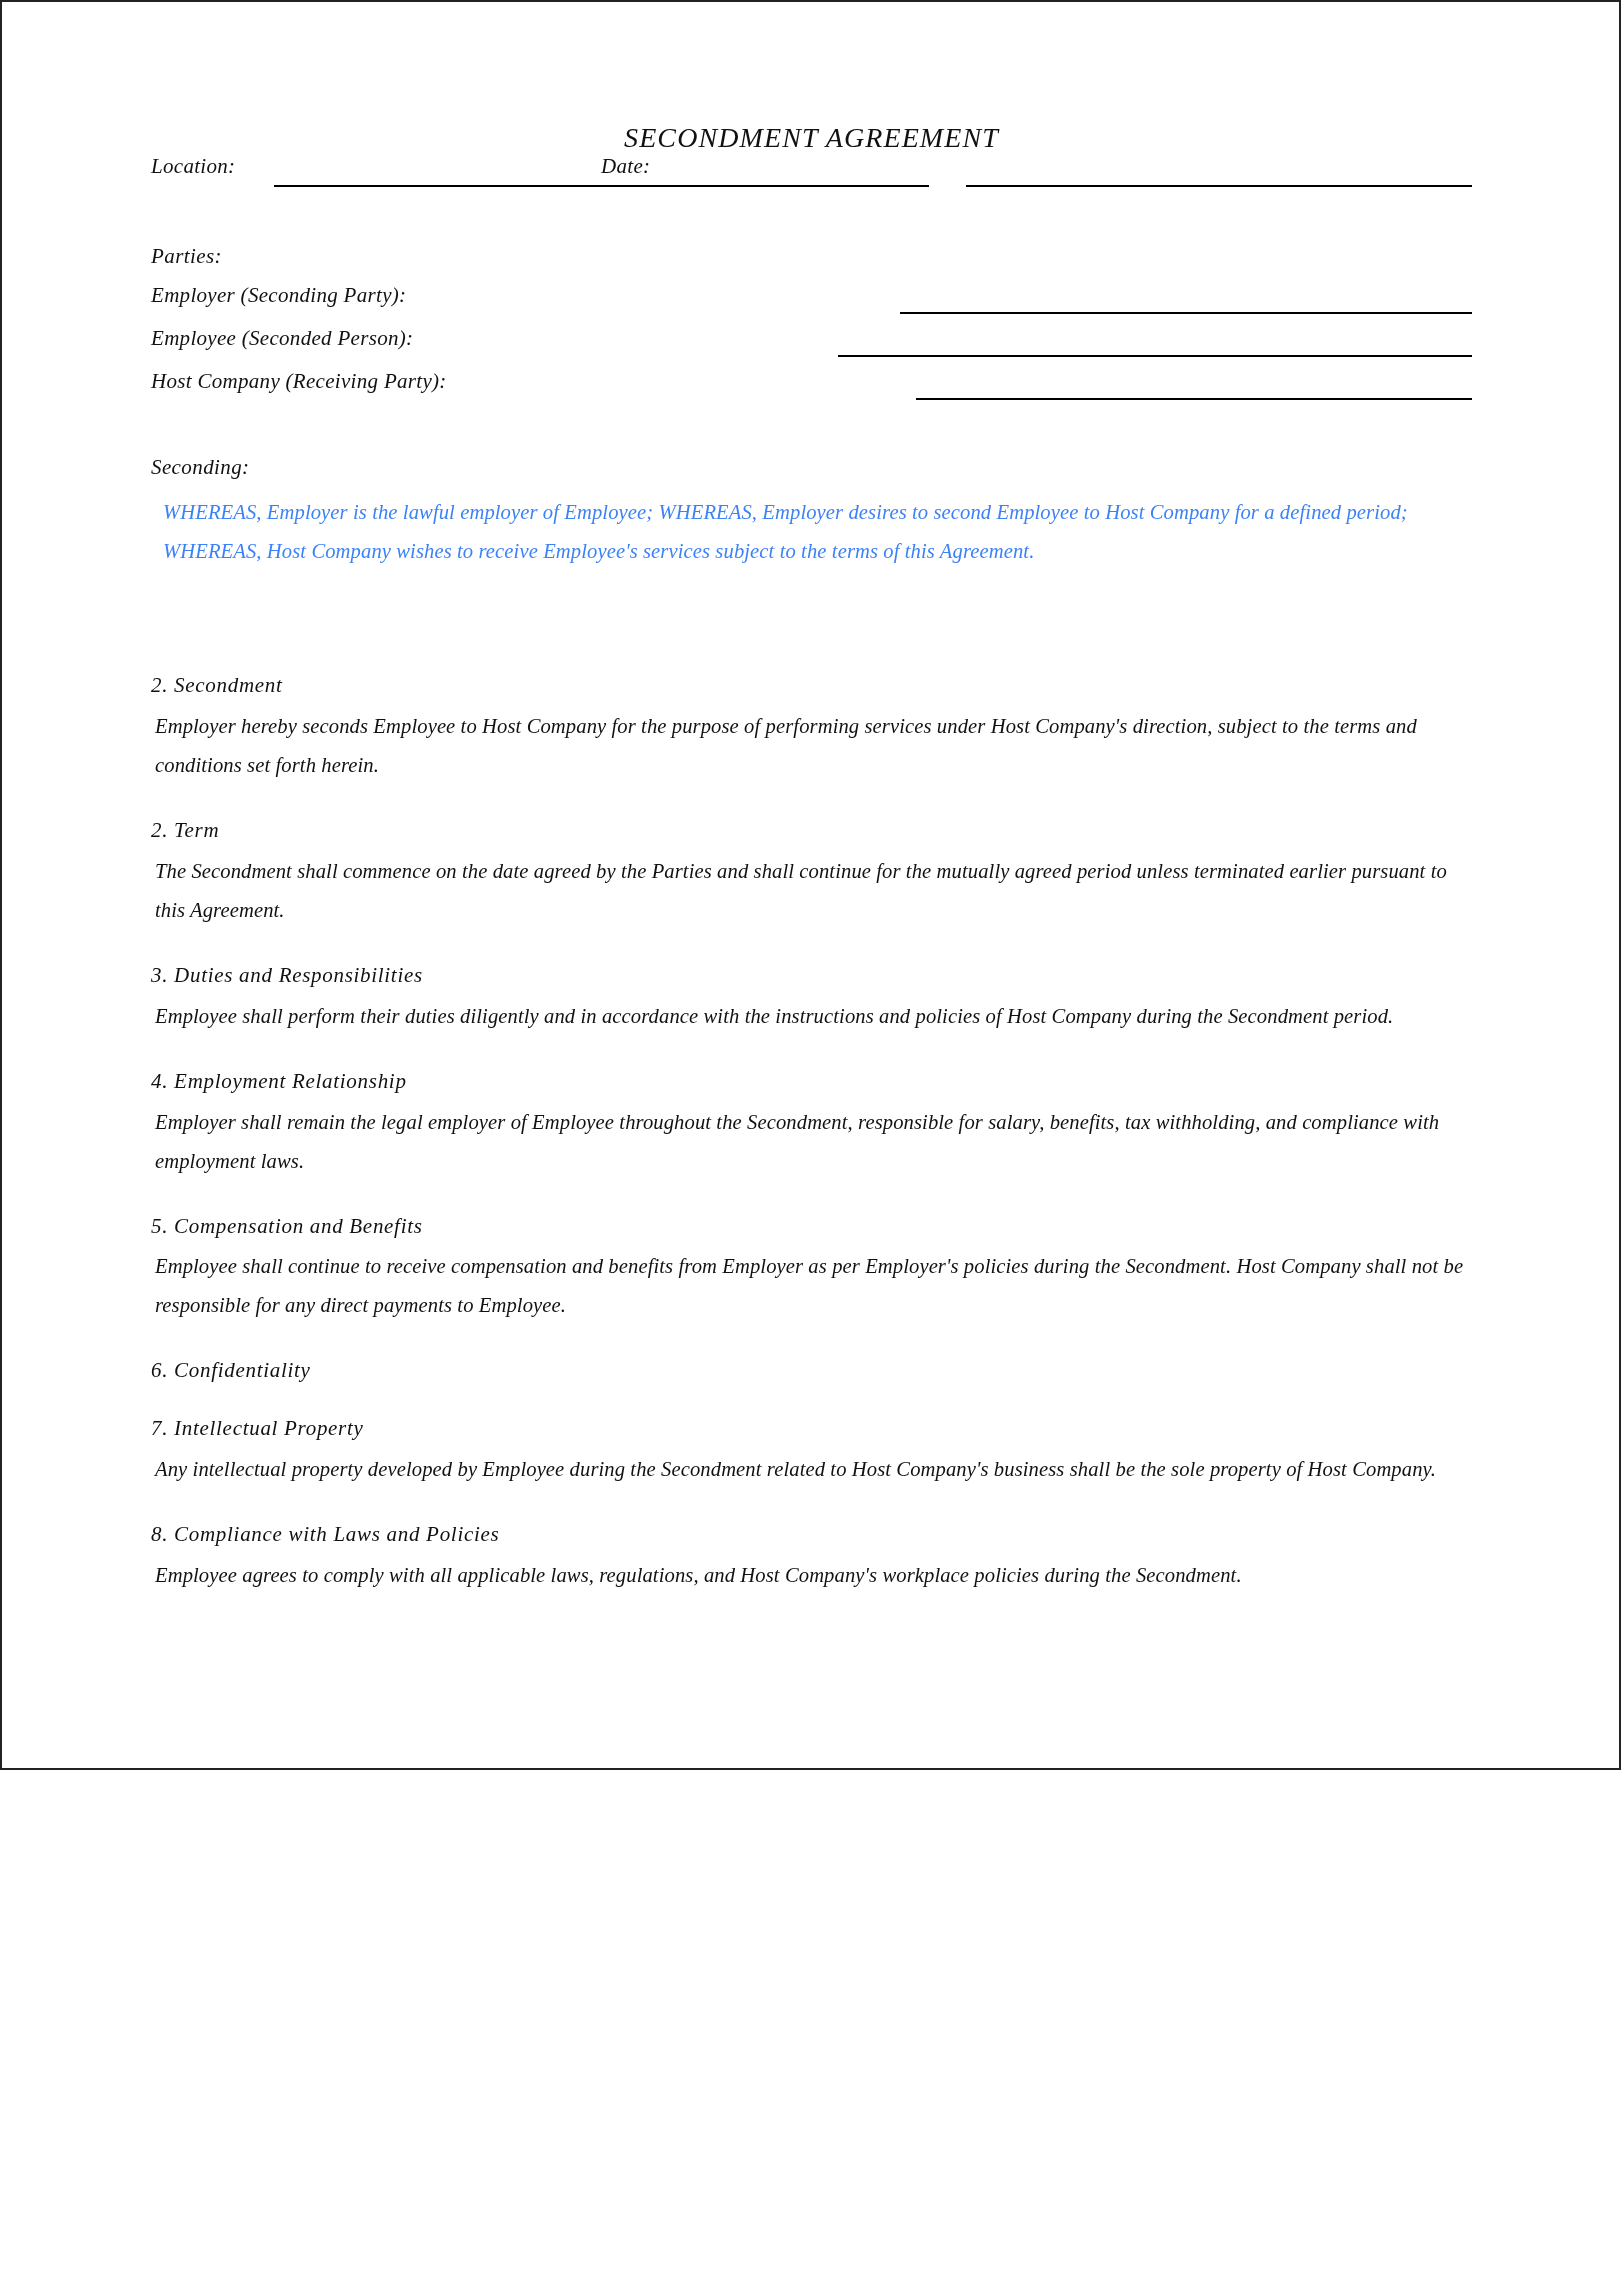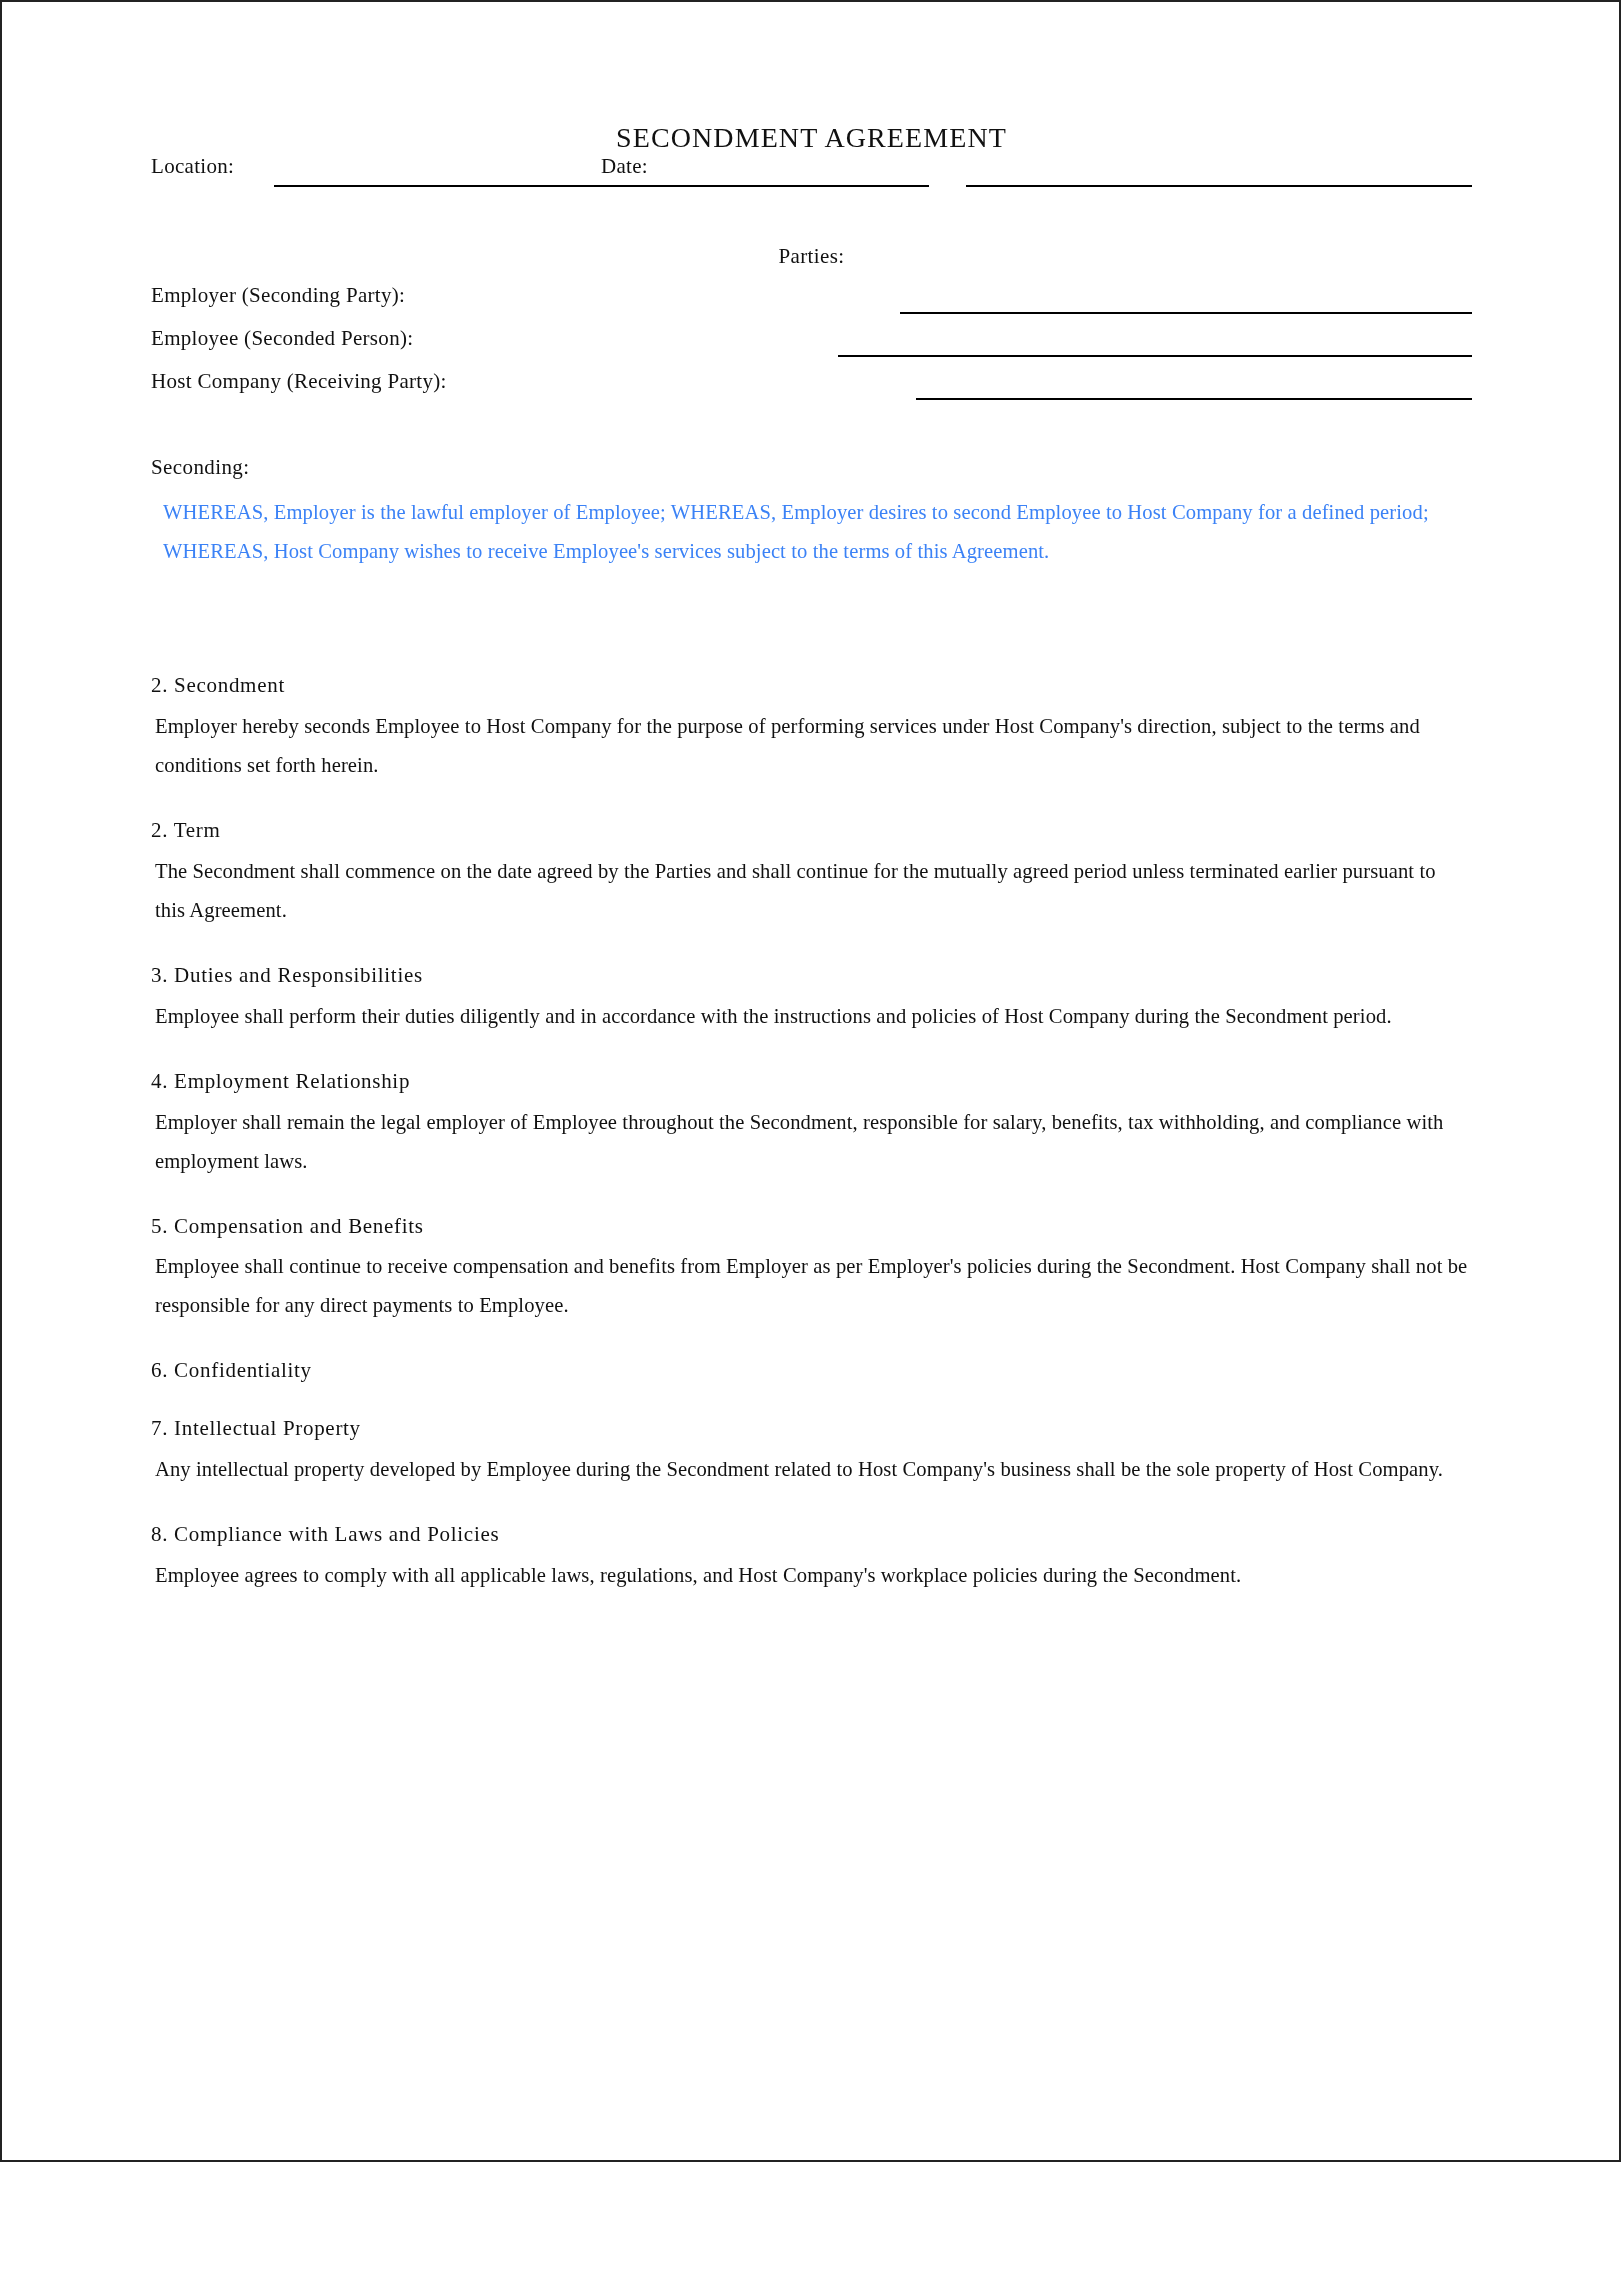--- a/index.html
+++ b/index.html
@@ -7,25 +7,26 @@
     padding: 0;
     background: #ffffff;
   }
   body {
     font-family: "Liberation Serif", "DejaVu Serif", serif;
     color: #000000;
   }
   .page {
     position: relative;
     width: 1621px;
-    height: 2162px;
+    height: 1770px;
     background: #ffffff;
     box-sizing: border-box;
     border: 2px solid #232323;
     overflow: hidden;
+    font-style: italic;
   }
   .content {
     position: absolute;
     left: 149px;
     top: 0;
     width: 1321px;
   }
 
   
   .doc-title {
@@ -55,21 +56,21 @@
 
   .rule {
     position: absolute;
     height: 0;
     border-bottom: 2.9px solid #000000;
   }
   .rule-location { left: 123px; top: 31px; width: 655px; }
   .rule-date     { left: 815px; top: 31px; width: 506px; }
 
   
-  .parties-block { margin-top: 45px; text-align: center; }
+  .parties-block { margin-top: 45px; }
   .block-heading {
     font-size: 21px;
     letter-spacing: 0.4px;
     color: #111111;
     margin: 0 0 13.7px 0;
   }
   .party-row {
     position: relative;
     height: 43px;
   }

